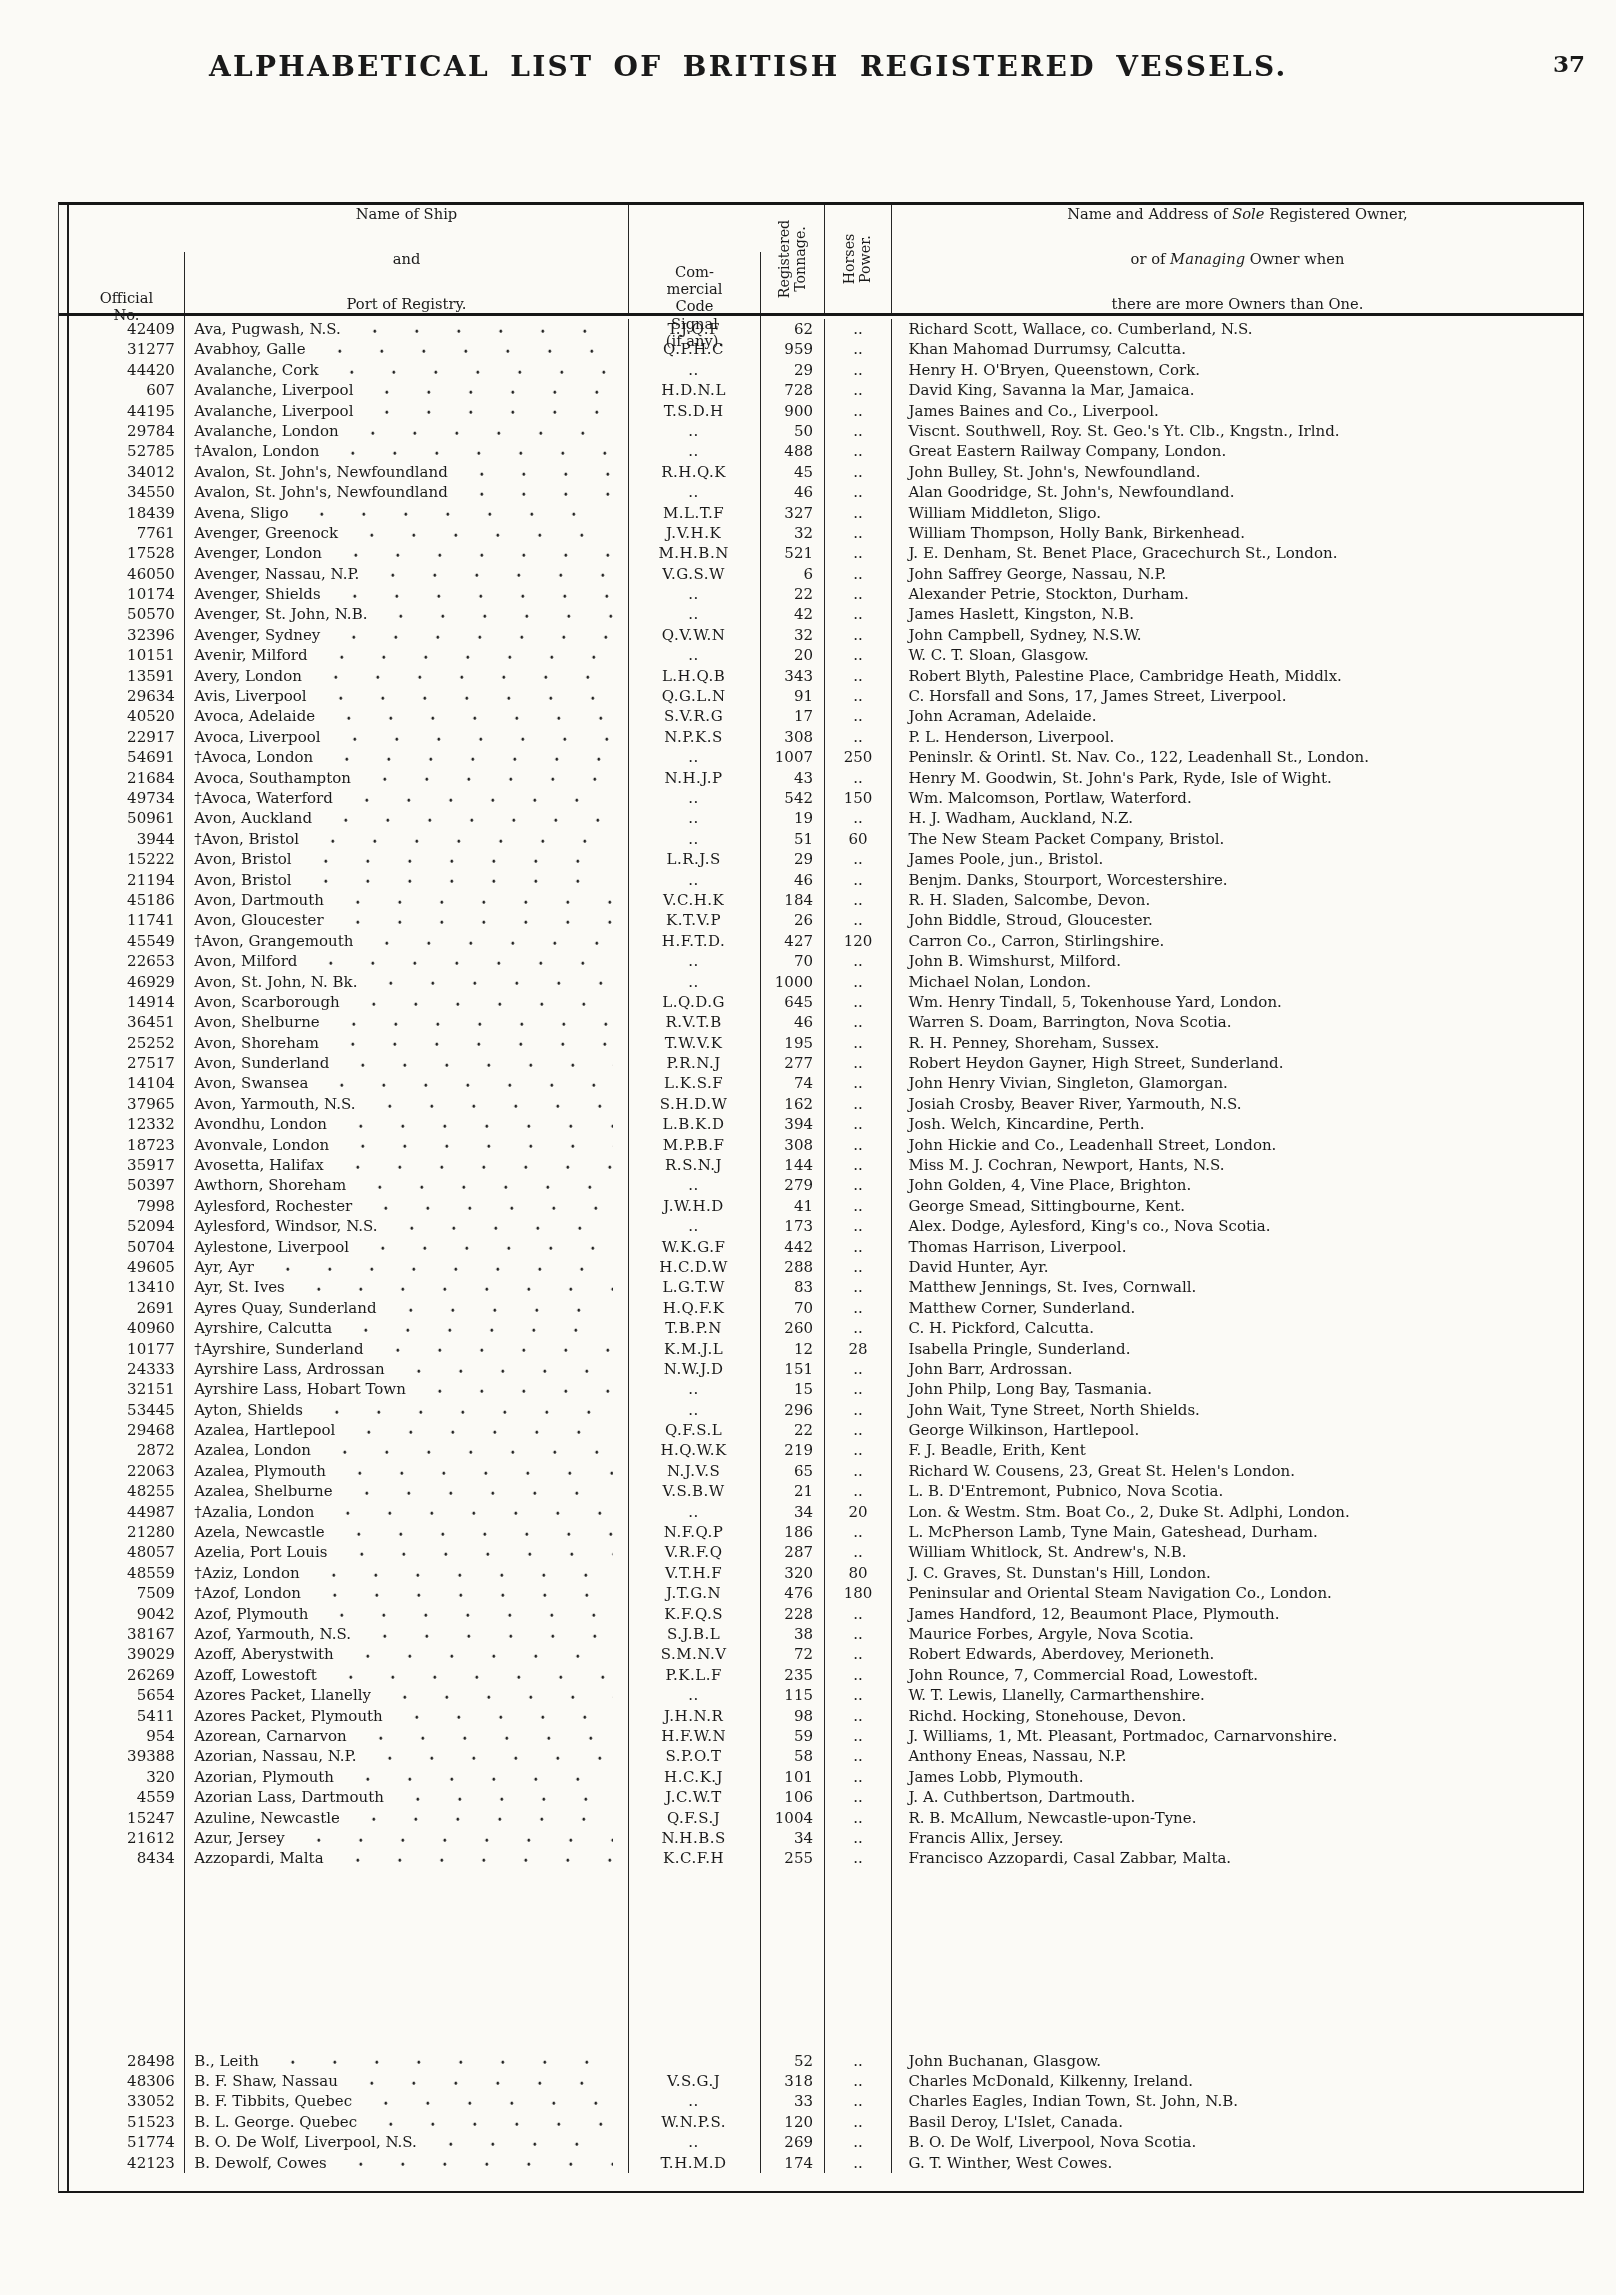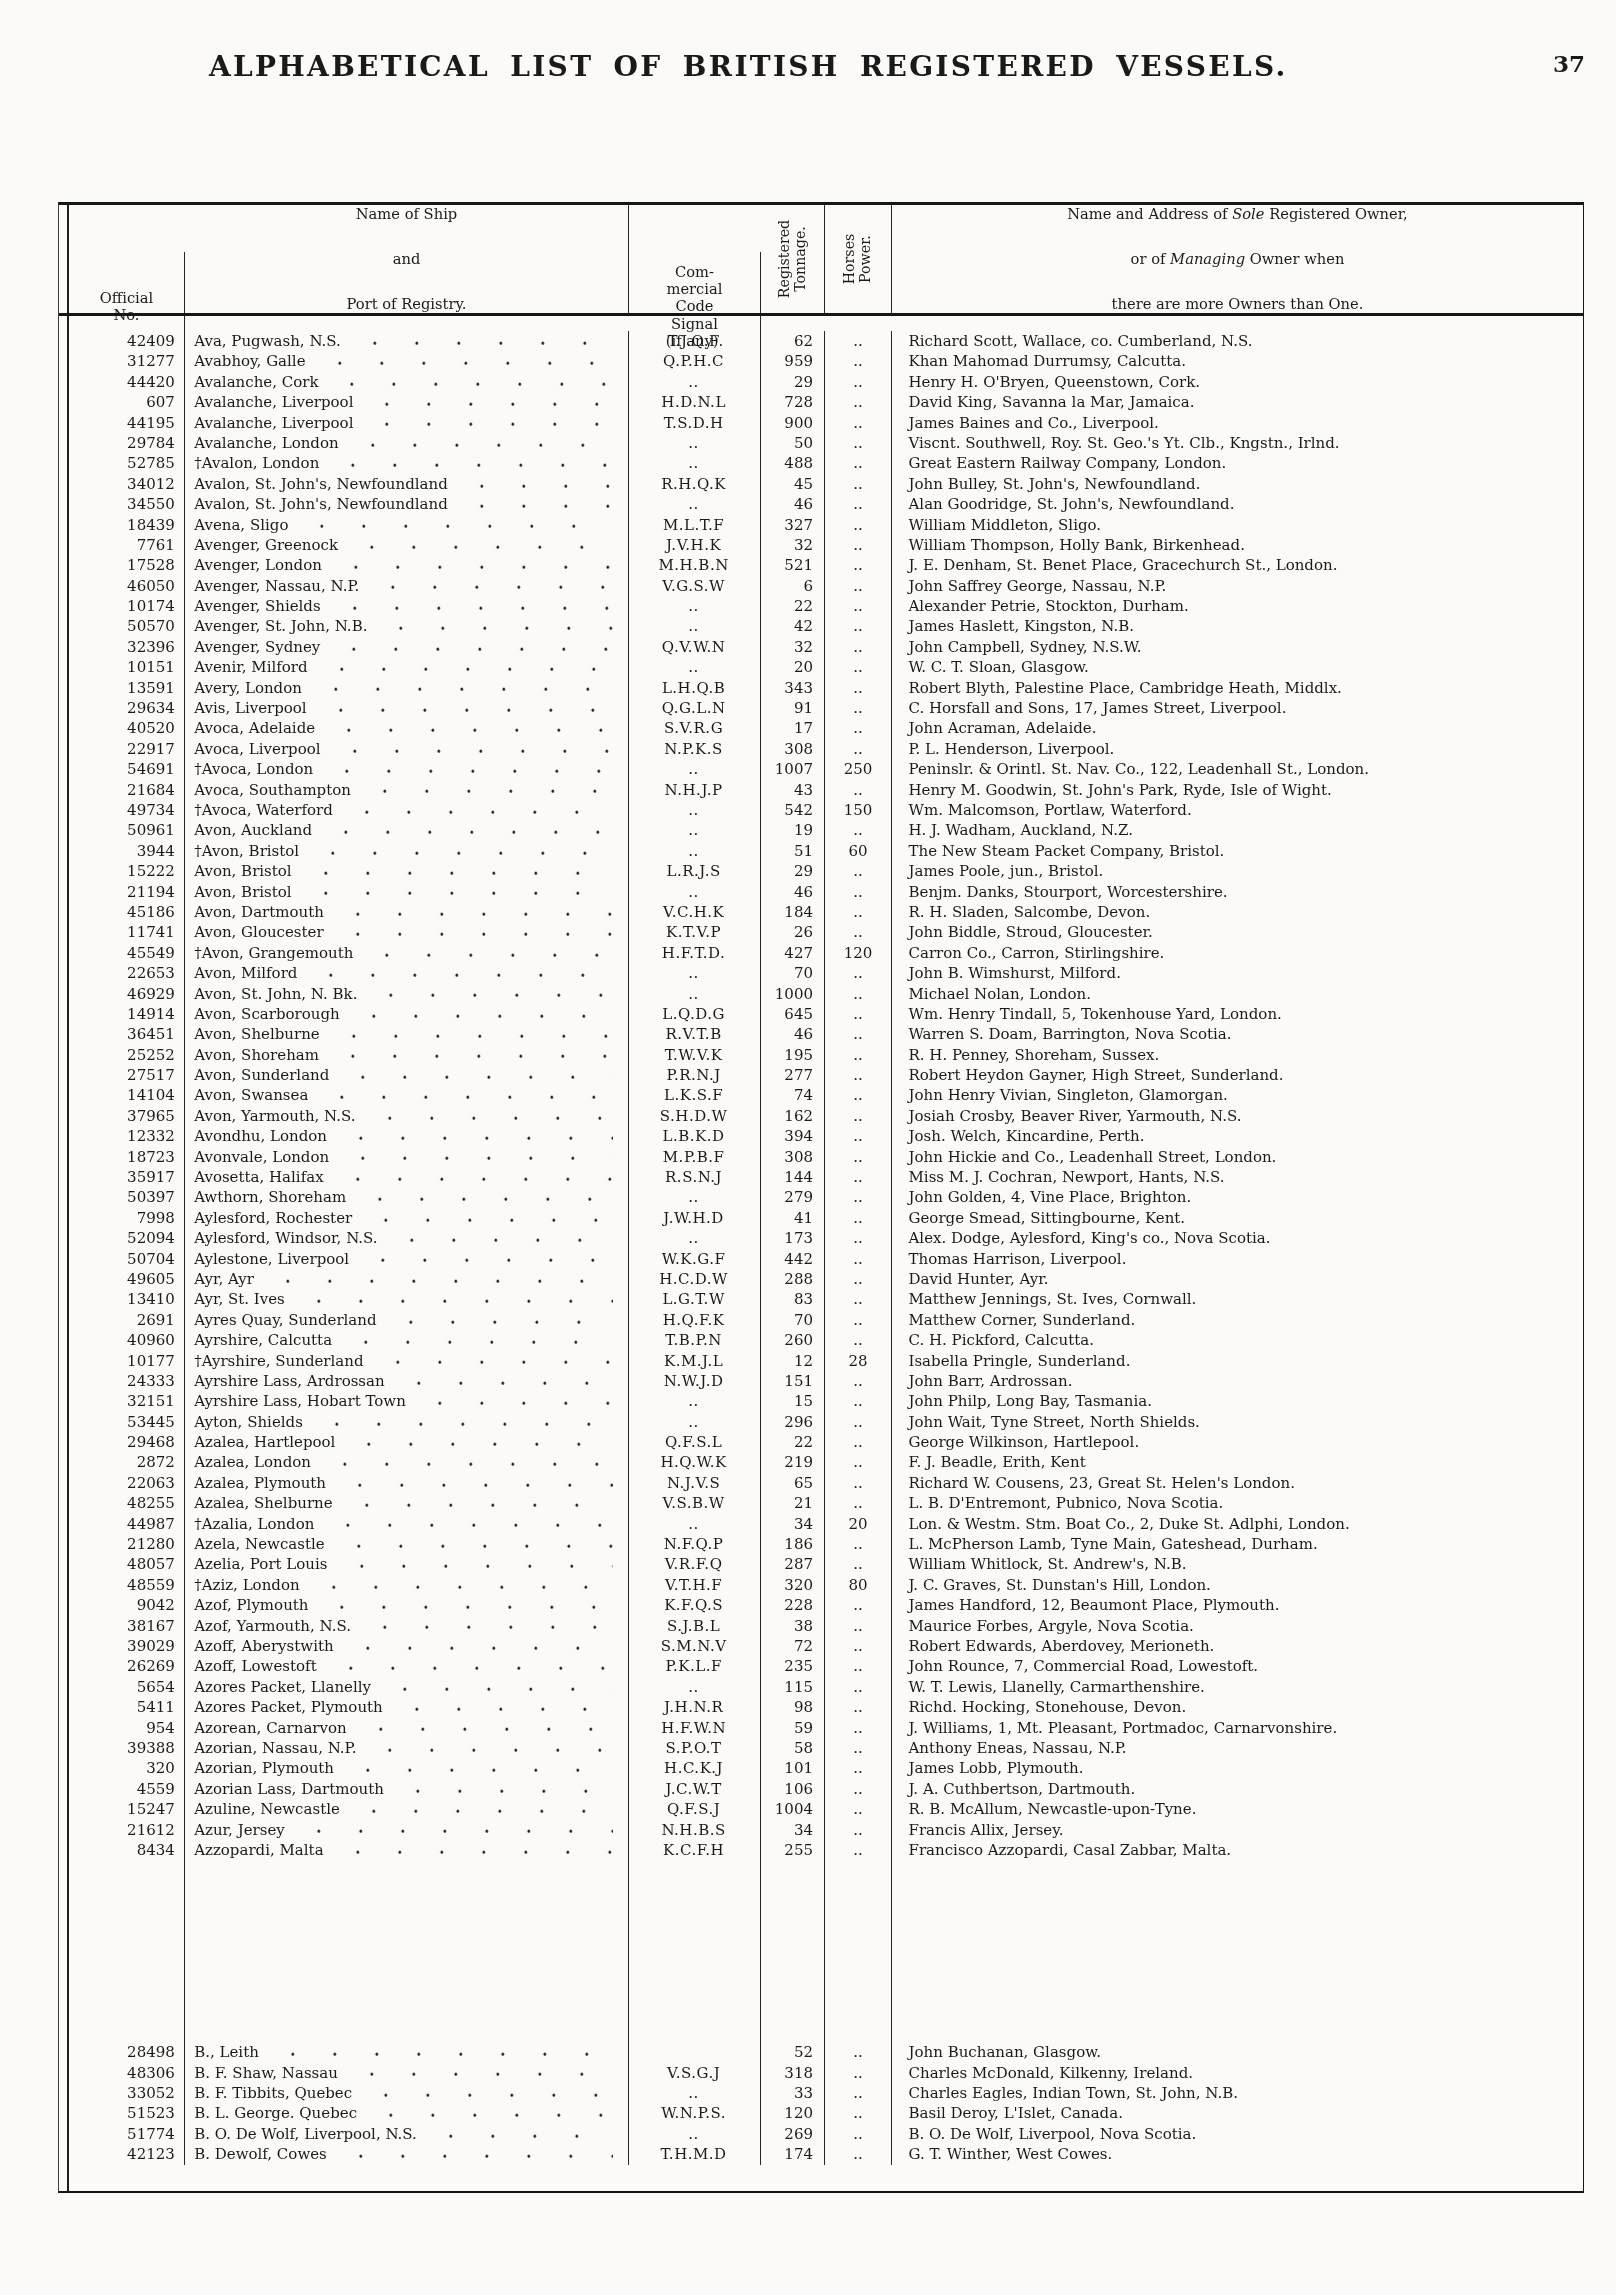--- a/index.html
+++ b/index.html
@@ -46,21 +46,21 @@
   }
   .hcell.tight{justify-content:center;margin-top:47px;}
   .hcell.tight .hl{line-height:1.18;}
   .vhead{
     position:absolute;left:50%;top:50%;
     transform:translate(-50%,-50%) rotate(-90deg);
     width:110px;text-align:center;font-size:14.2px;line-height:1.15;white-space:nowrap;
   }
   .vhead div{line-height:1.12;}
   
-  .tbody{padding-top:18px;}
+  .tbody{padding-top:6px;}
   .trow{height:20.4px;font-size:15px;line-height:20.4px;white-space:nowrap;}
   .gap{height:182px;}
   .c-no{text-align:right;padding-right:9.2px;}
   .c-name{display:flex;padding-left:9.2px;overflow:hidden;}
   .c-name .nm{white-space:nowrap;}
   .leader{
     flex:1 1 auto;margin:0 14.7px 0 11px;
     background-image:radial-gradient(circle,#222 1.3px,rgba(0,0,0,0) 1.7px);
     background-size:42px 20.4px;background-position:1.8px 1.8px;background-repeat:repeat-x;
     min-width:0;
@@ -798,20 +798,31 @@
         <div class="cell c-name">
           <span class="nm">†Aziz, London</span>
           <span class="leader"></span>
         </div>
         <div class="cell c-code">V.T.H.F</div>
         <div class="cell c-t">320</div>
         <div class="cell c-h">80</div>
         <div class="cell c-o last">J. C. Graves, St. Dunstan's Hill, London.</div>
       </div>
       <div class="grid trow">
+        <div class="cell c-no">7509</div>
+        <div class="cell c-name">
+          <span class="nm">†Azof, London</span>
+          <span class="leader"></span>
+        </div>
+        <div class="cell c-code">J.T.G.N</div>
+        <div class="cell c-t">476</div>
+        <div class="cell c-h">180</div>
+        <div class="cell c-o last">Peninsular and Oriental Steam Navigation Co., London.</div>
+      </div>
+      <div class="grid trow">
         <div class="cell c-no">9042</div>
         <div class="cell c-name">
           <span class="nm">Azof, Plymouth</span>
           <span class="leader"></span>
         </div>
         <div class="cell c-code">K.F.Q.S</div>
         <div class="cell c-t">228</div>
         <div class="cell c-h">..</div>
         <div class="cell c-o last">James Handford, 12, Beaumont Place, Plymouth.</div>
       </div>

